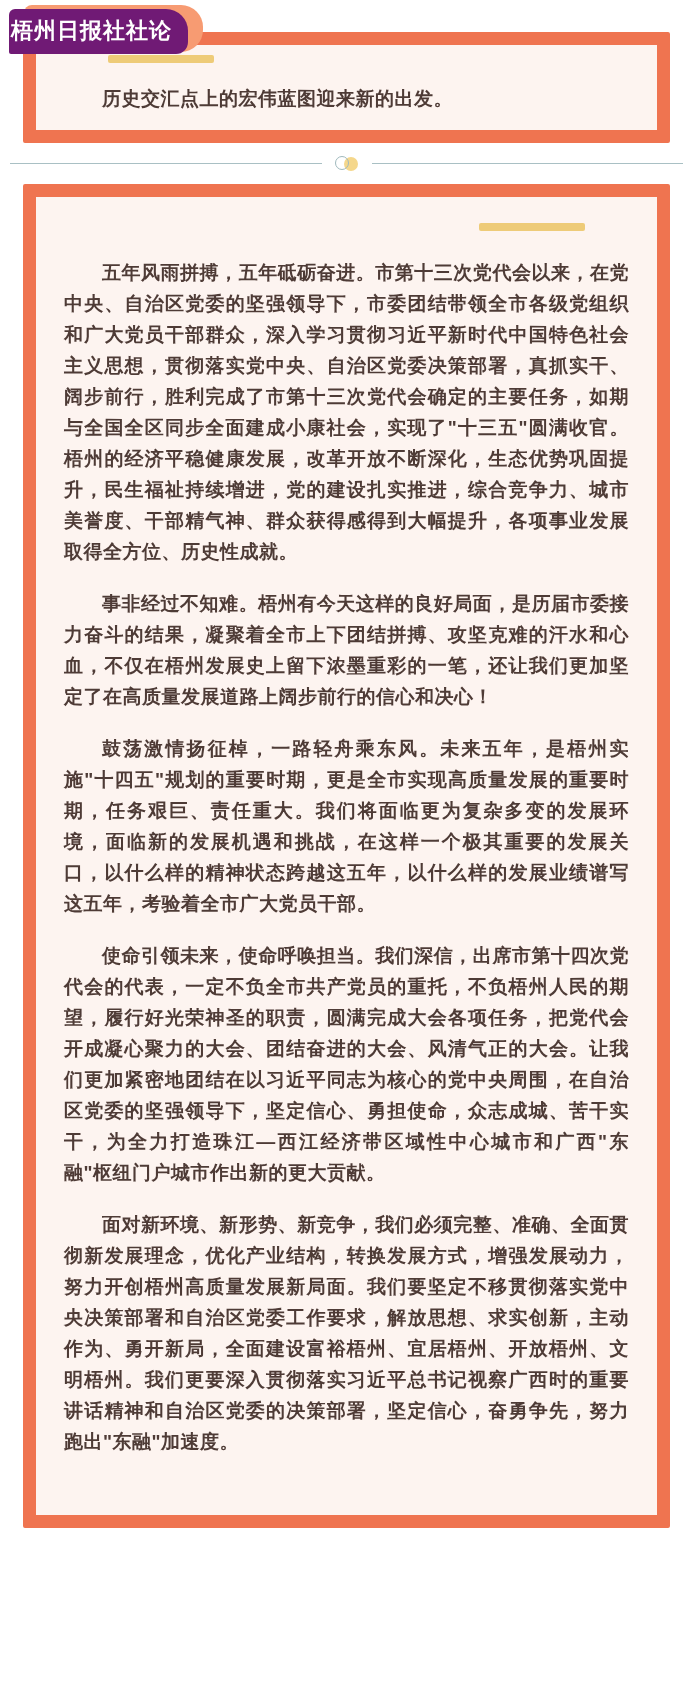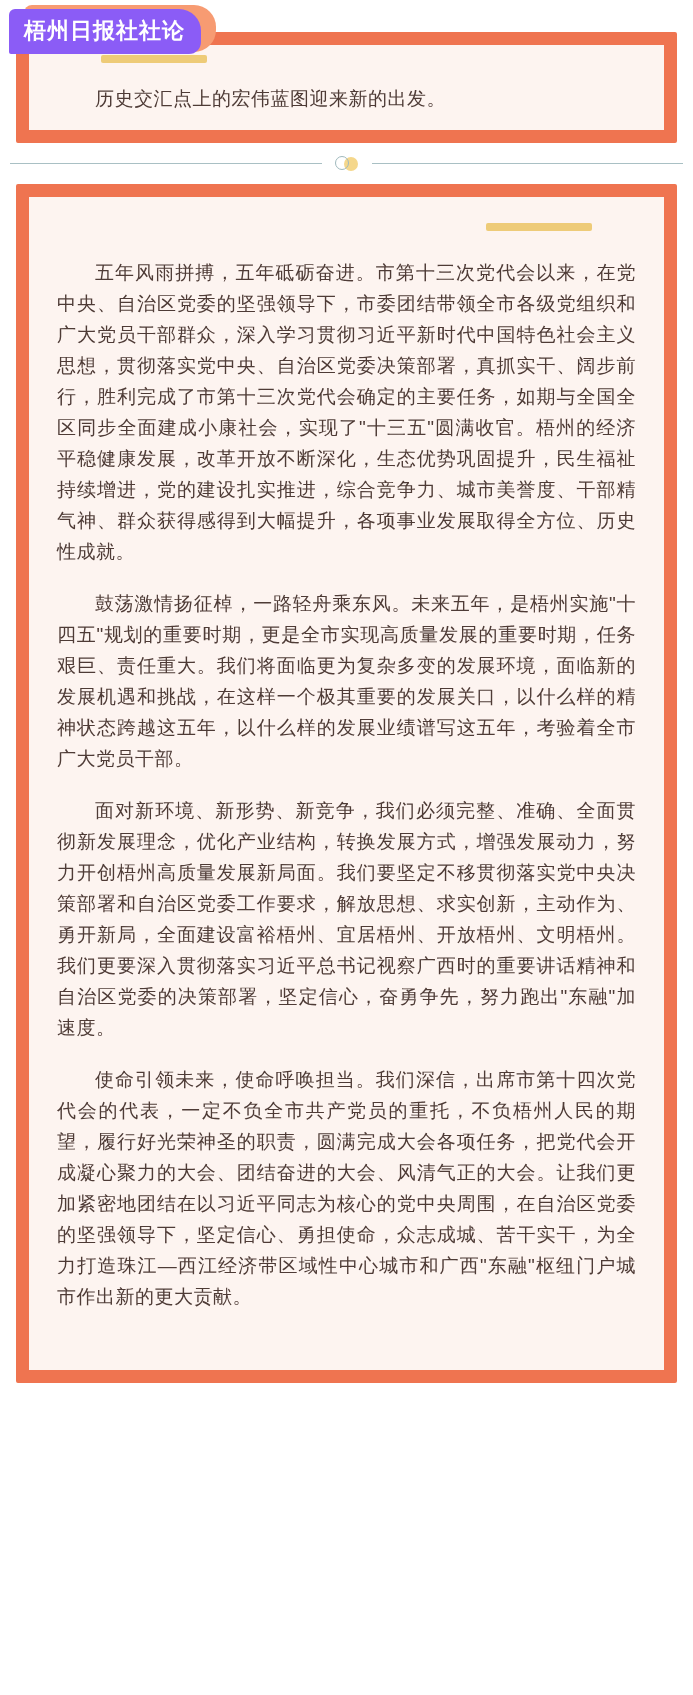--- a/index.html
+++ b/index.html
@@ -29,37 +29,38 @@
     left: 15px;
     right: -15px;
     bottom: 2px;
     background: #f79b72;
     border-radius: 8px 22px 22px 8px;
     z-index: 1;
   }
   .badge {
     position: relative;
     z-index: 2;
-    background: #8b5cf6;
+    background: #701a75;
     color: #ffffff;
     font-size: 22px;
     font-weight: bold;
     letter-spacing: 1px;
-    padding: 7px 16px 8px 15px;
+    padding: 7px 16px 8px 2px;
     border-radius: 6px 22px 12px 2px;
     display: inline-block;
   }
 
   
   .card {
-    margin: 0 16px;
+    margin: 0 23px;
     border: 13px solid #ef7450;
     border-radius: 2px;
     background: #fdf4f0;
     box-sizing: border-box;
+    font-weight: bold;
   }
   .card-inner { padding: 10px 28px 16px 28px; }
   .card2 .card-inner { padding: 26px 28px 58px 28px; }
 
   .accent-bar {
     width: 106px;
     height: 8px;
     background: #eecb78;
     border-radius: 2px;
   }
@@ -135,19 +136,20 @@
       <span class="circle-solid"></span>
       <span class="circle-outline"></span>
     </span>
     <span class="line"></span>
   </div>
 
   <section class="card card2">
     <div class="card-inner">
       <div class="accent-bar right"></div>
       <p>五年风雨拼搏，五年砥砺奋进。市第十三次党代会以来，在党中央、自治区党委的坚强领导下，市委团结带领全市各级党组织和广大党员干部群众，深入学习贯彻习近平新时代中国特色社会主义思想，贯彻落实党中央、自治区党委决策部署，真抓实干、阔步前行，胜利完成了市第十三次党代会确定的主要任务，如期与全国全区同步全面建成小康社会，实现了"十三五"圆满收官。梧州的经济平稳健康发展，改革开放不断深化，生态优势巩固提升，民生福祉持续增进，党的建设扎实推进，综合竞争力、城市美誉度、干部精气神、群众获得感得到大幅提升，各项事业发展取得全方位、历史性成就。</p>
+      <p>事非经过不知难。梧州有今天这样的良好局面，是历届市委接力奋斗的结果，凝聚着全市上下团结拼搏、攻坚克难的汗水和心血，不仅在梧州发展史上留下浓墨重彩的一笔，还让我们更加坚定了在高质量发展道路上阔步前行的信心和决心！</p>
       <p>鼓荡激情扬征棹，一路轻舟乘东风。未来五年，是梧州实施"十四五"规划的重要时期，更是全市实现高质量发展的重要时期，任务艰巨、责任重大。我们将面临更为复杂多变的发展环境，面临新的发展机遇和挑战，在这样一个极其重要的发展关口，以什么样的精神状态跨越这五年，以什么样的发展业绩谱写这五年，考验着全市广大党员干部。</p>
+      <p>使命引领未来，使命呼唤担当。我们深信，出席市第十四次党代会的代表，一定不负全市共产党员的重托，不负梧州人民的期望，履行好光荣神圣的职责，圆满完成大会各项任务，把党代会开成凝心聚力的大会、团结奋进的大会、风清气正的大会。让我们更加紧密地团结在以习近平同志为核心的党中央周围，在自治区党委的坚强领导下，坚定信心、勇担使命，众志成城、苦干实干，为全力打造珠江—西江经济带区域性中心城市和广西"东融"枢纽门户城市作出新的更大贡献。</p>
       <p>面对新环境、新形势、新竞争，我们必须完整、准确、全面贯彻新发展理念，优化产业结构，转换发展方式，增强发展动力，努力开创梧州高质量发展新局面。我们要坚定不移贯彻落实党中央决策部署和自治区党委工作要求，解放思想、求实创新，主动作为、勇开新局，全面建设富裕梧州、宜居梧州、开放梧州、文明梧州。我们更要深入贯彻落实习近平总书记视察广西时的重要讲话精神和自治区党委的决策部署，坚定信心，奋勇争先，努力跑出"东融"加速度。</p>
-      <p>使命引领未来，使命呼唤担当。我们深信，出席市第十四次党代会的代表，一定不负全市共产党员的重托，不负梧州人民的期望，履行好光荣神圣的职责，圆满完成大会各项任务，把党代会开成凝心聚力的大会、团结奋进的大会、风清气正的大会。让我们更加紧密地团结在以习近平同志为核心的党中央周围，在自治区党委的坚强领导下，坚定信心、勇担使命，众志成城、苦干实干，为全力打造珠江—西江经济带区域性中心城市和广西"东融"枢纽门户城市作出新的更大贡献。</p>
     </div>
   </section>
 
 </div>
 
 </body></html>

